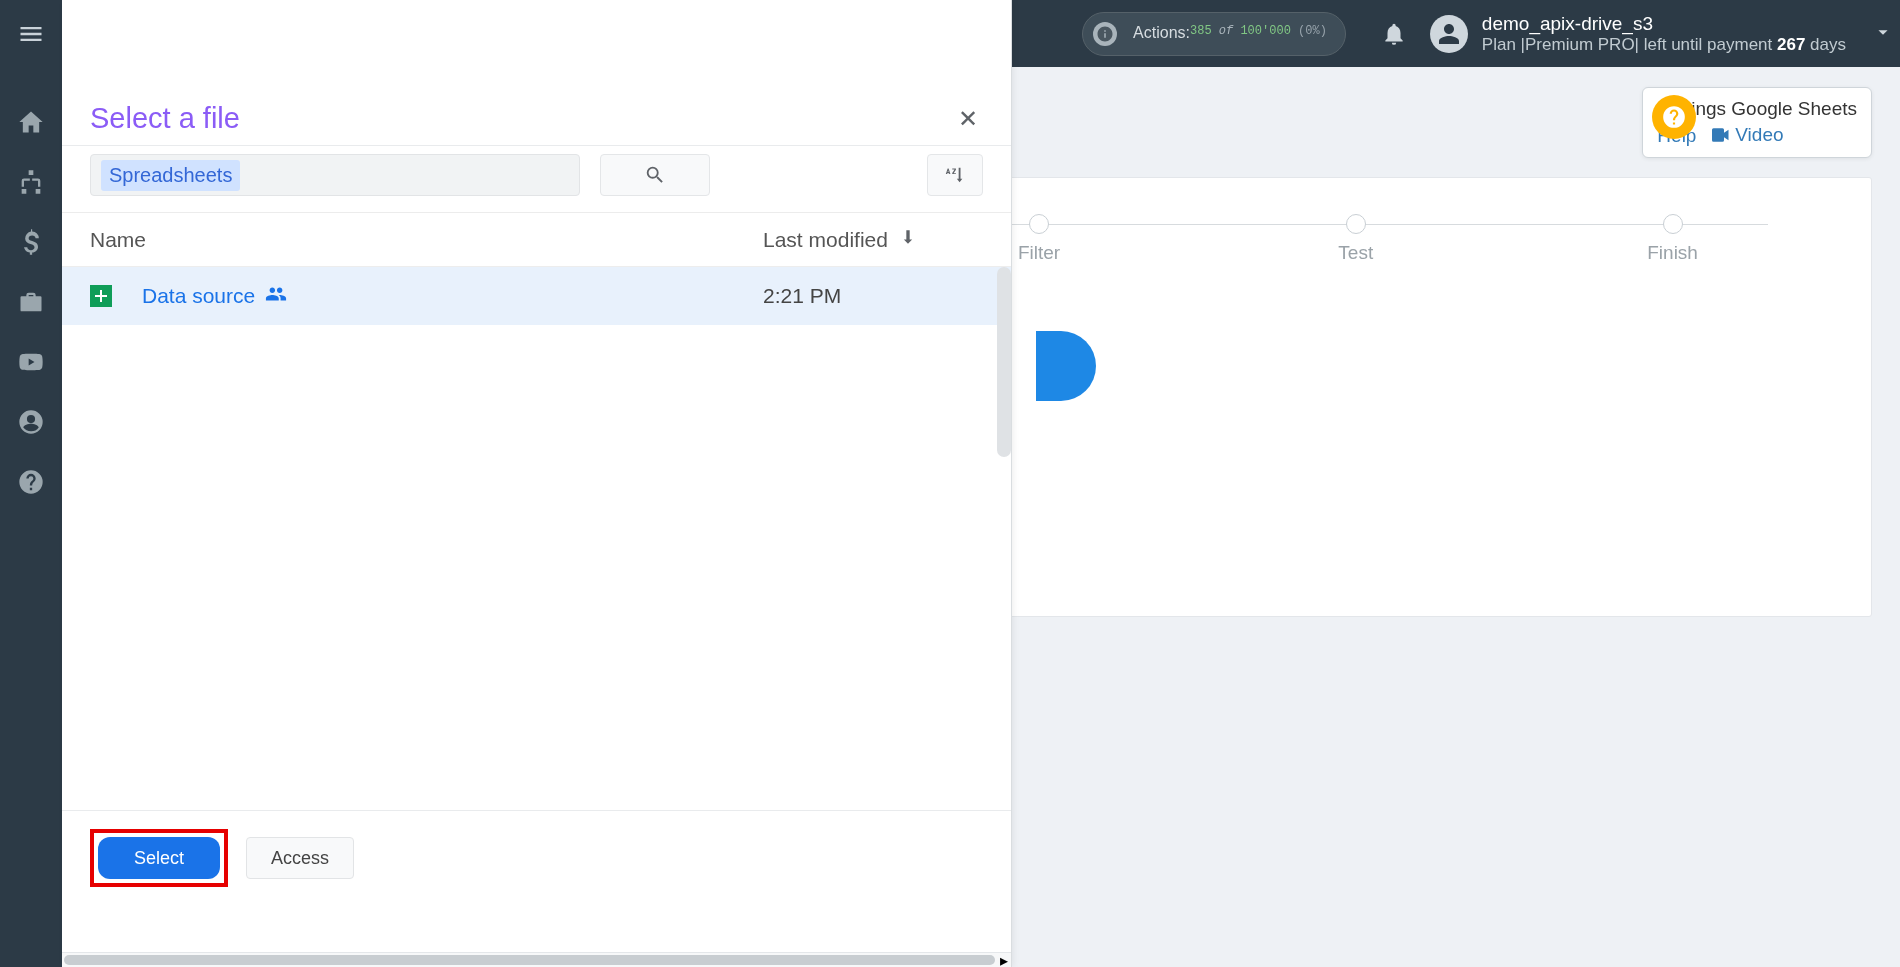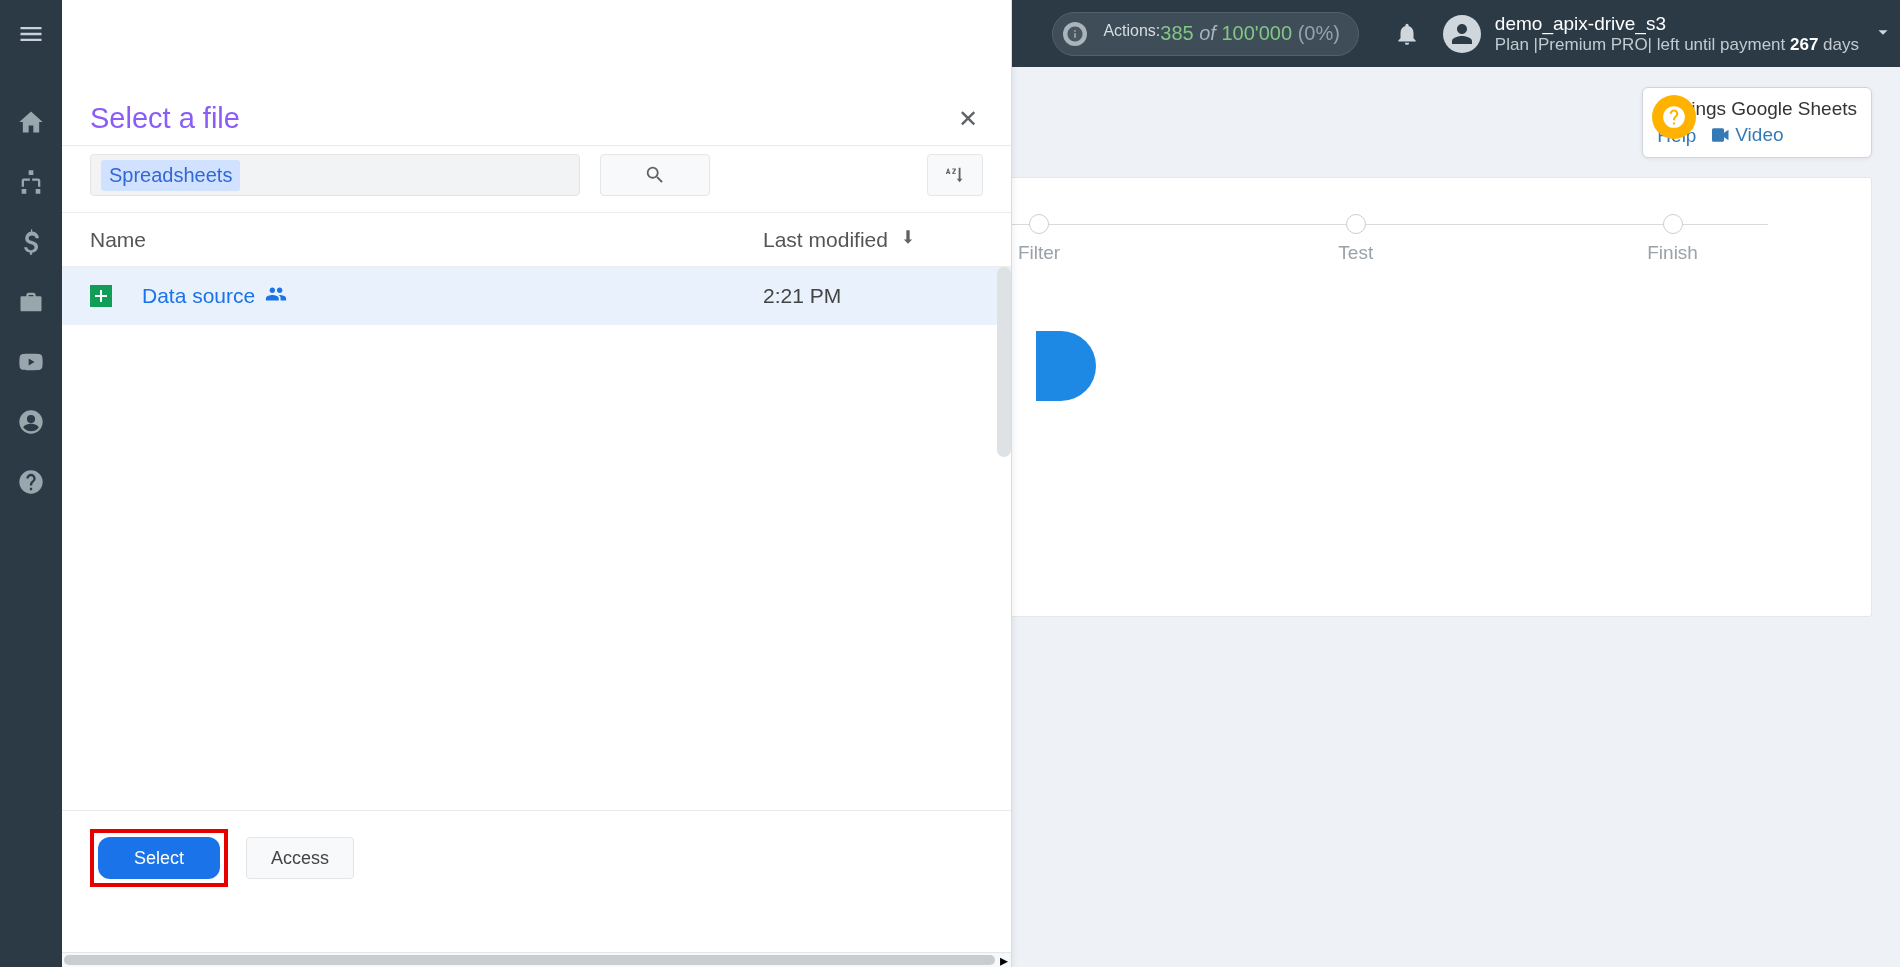--- a/index.html
+++ b/index.html
@@ -8,30 +8,30 @@
 
 .top-header { position: absolute; top: 0; left: 0; right: 0; height: 67px; background: #2c3a46; display: flex; align-items: center; color: #fff; z-index: 10; }
 .menu-toggle { width: 62px; height: 67px; display: flex; align-items: center; justify-content: center; cursor: pointer; }
 .menu-toggle svg { width: 28px; height: 28px; fill: #c9d2d9; }
 .header-spacer { flex: 1; }
 .actions-pill { background: #3e4d58; border-radius: 22px; height: 44px; display: flex; align-items: center; margin-right: 26px; color: #cfd7dd; font-size: 16.5px; padding-right: 18px; border: 1px solid #556169; }
 .actions-pill .info-icon { width: 44px; height: 44px; display: flex; align-items: center; justify-content: center; border-radius: 50%; color: #a9b4bb; }
 .actions-pill .info-icon svg { width: 24px; height: 24px; fill: #4a5760; background:#a9b4bb; border-radius:50%; padding:3px;}
 .actions-text { display:flex; flex-direction:row; line-height:1.18; margin-left:6px;}
 .actions-text .line1 { color:#d7dde1; font-size:16px;}
-.actions-text .line2 { font-size:20px;}
+.actions-text .line2 { font-size:12px;font-family:Liberation Mono, monospace;}
 .actions-text .num-green { color:#81c784; }
 .actions-text .num-of { color:#a9b4bb; font-style: italic;}
 .actions-text .pct { color:#97a3ab; }
 
 .bell { width: 44px; display:flex; align-items:center; justify-content:center; margin-right:14px;}
 .bell svg { width:26px; height:26px; fill:#cfd7dd; }
 .avatar-icon { width:38px; height:38px; border-radius:50%; background:#cfd7dd; display:flex; align-items:center; justify-content:center; margin-right:14px;}
 .avatar-icon svg { width:24px; height:24px; fill:#2c3a46; }
-.user-block { margin-right:13px; }
+.user-block { margin-right:26px; }
 .user-block .uname { font-size:19px; color:#fff; }
 .user-block .plan { font-size:17px; color:#c1cbd1; }
 .user-block .plan b { color:#fff; }
 .chevron-down { margin-right:6px; color:#cfd7dd;}
 .chevron-down svg{ width:22px; height:22px; fill:#cfd7dd;}
 
 
 .left-sidebar { position:absolute; top:67px; left:0; width:62px; bottom:0; background:#2c3a46; display:flex; flex-direction:column; align-items:center; padding-top:32px; gap:14px; z-index:9;}
 .left-sidebar .sb-item { width:62px; height:46px; display:flex; align-items:center; justify-content:center; cursor:pointer; }
 .left-sidebar .sb-item svg { width:28px; height:28px; fill:#9aa6ad; }

